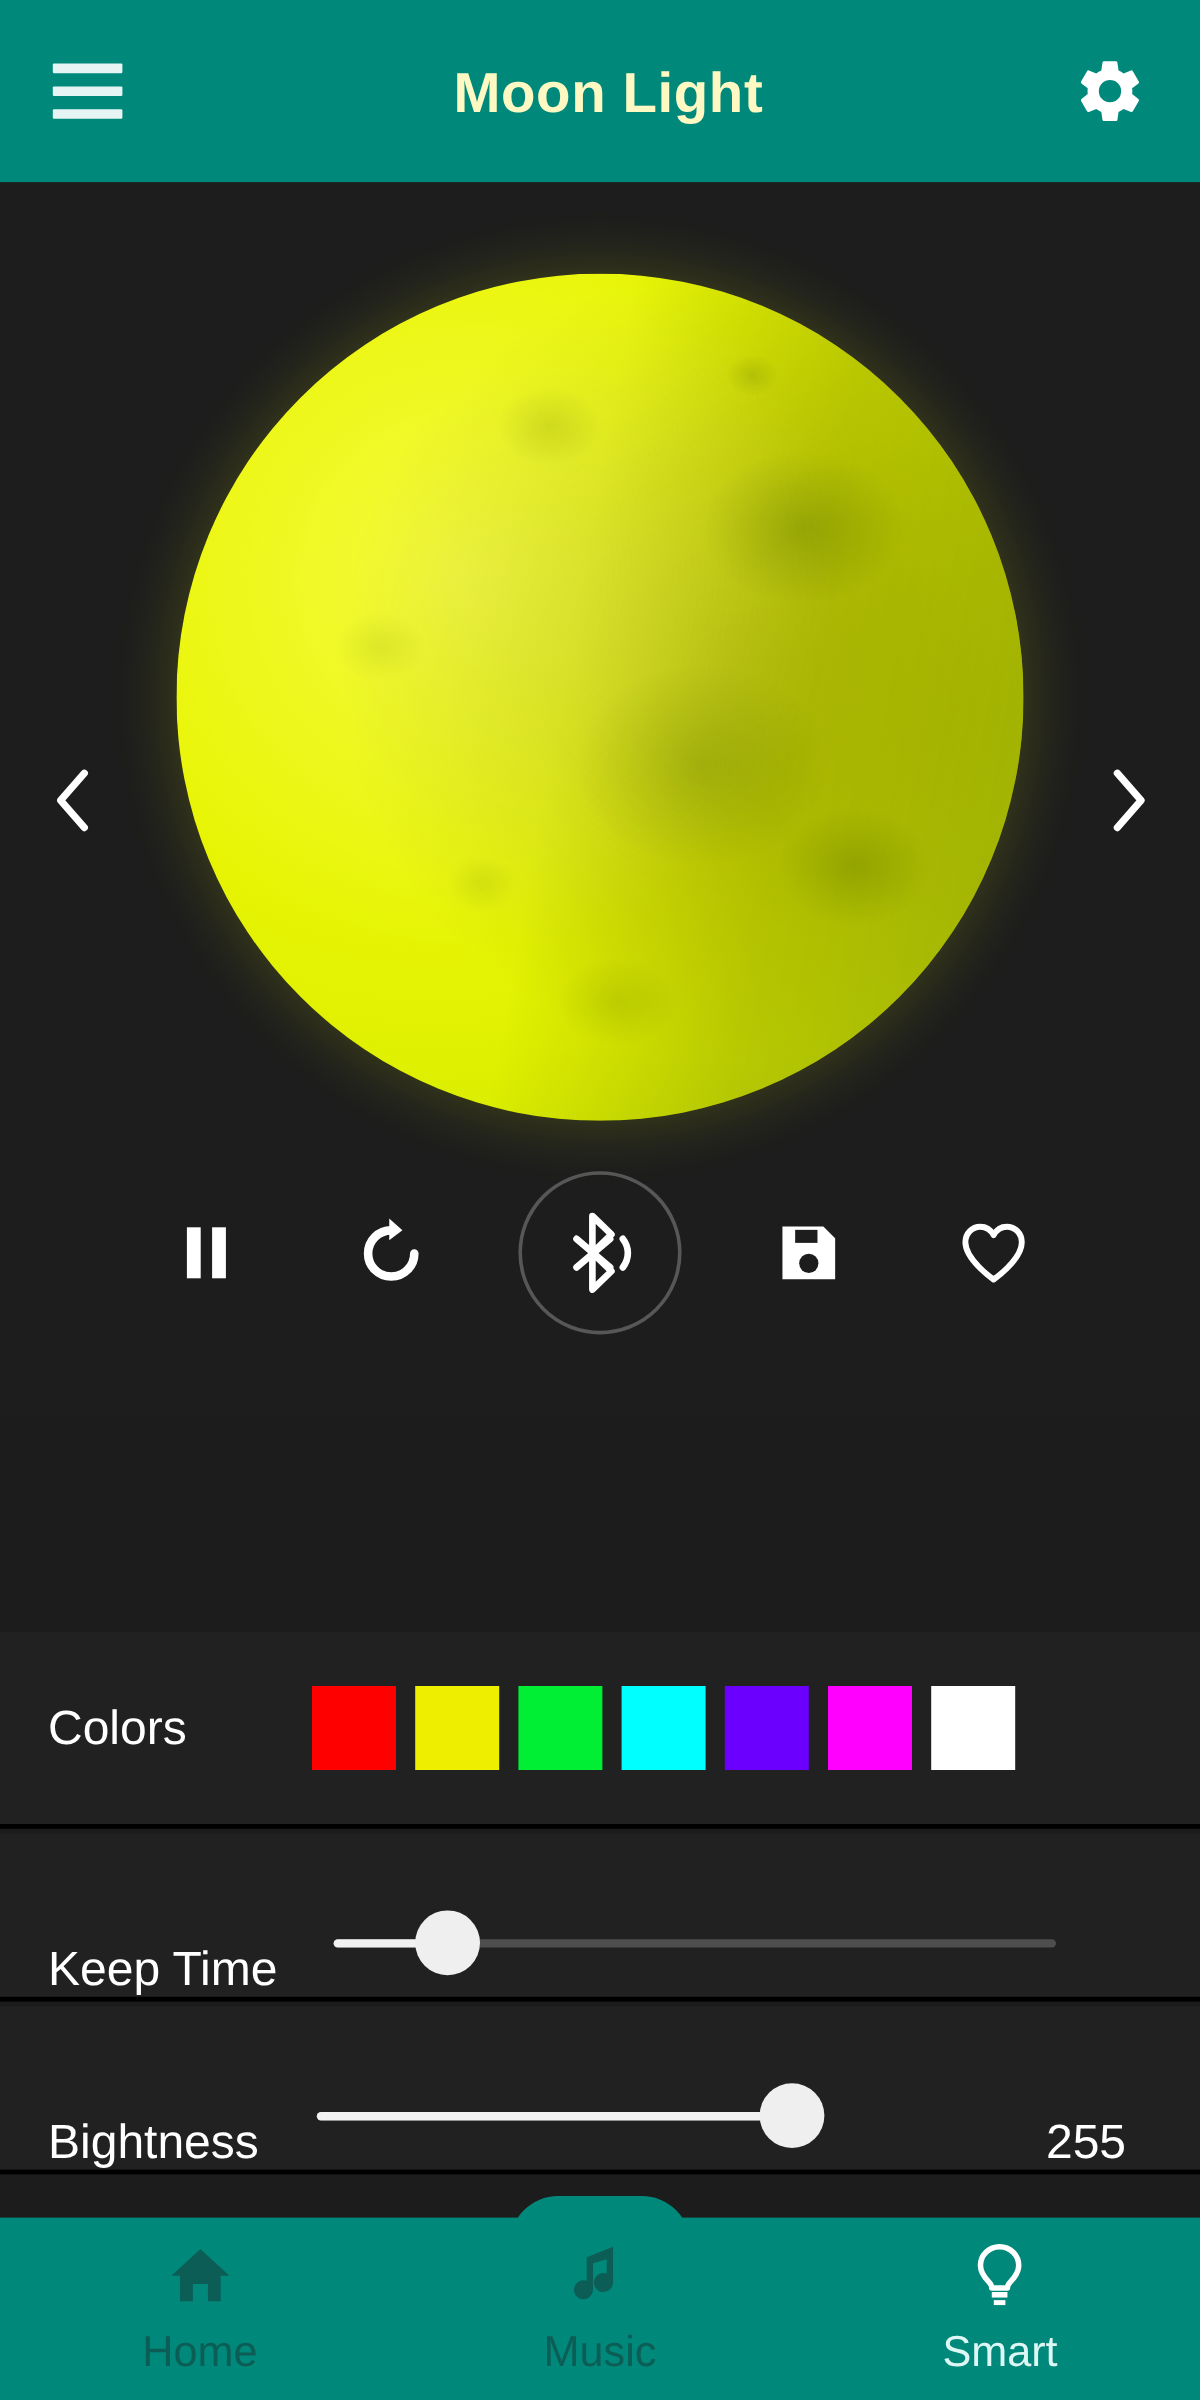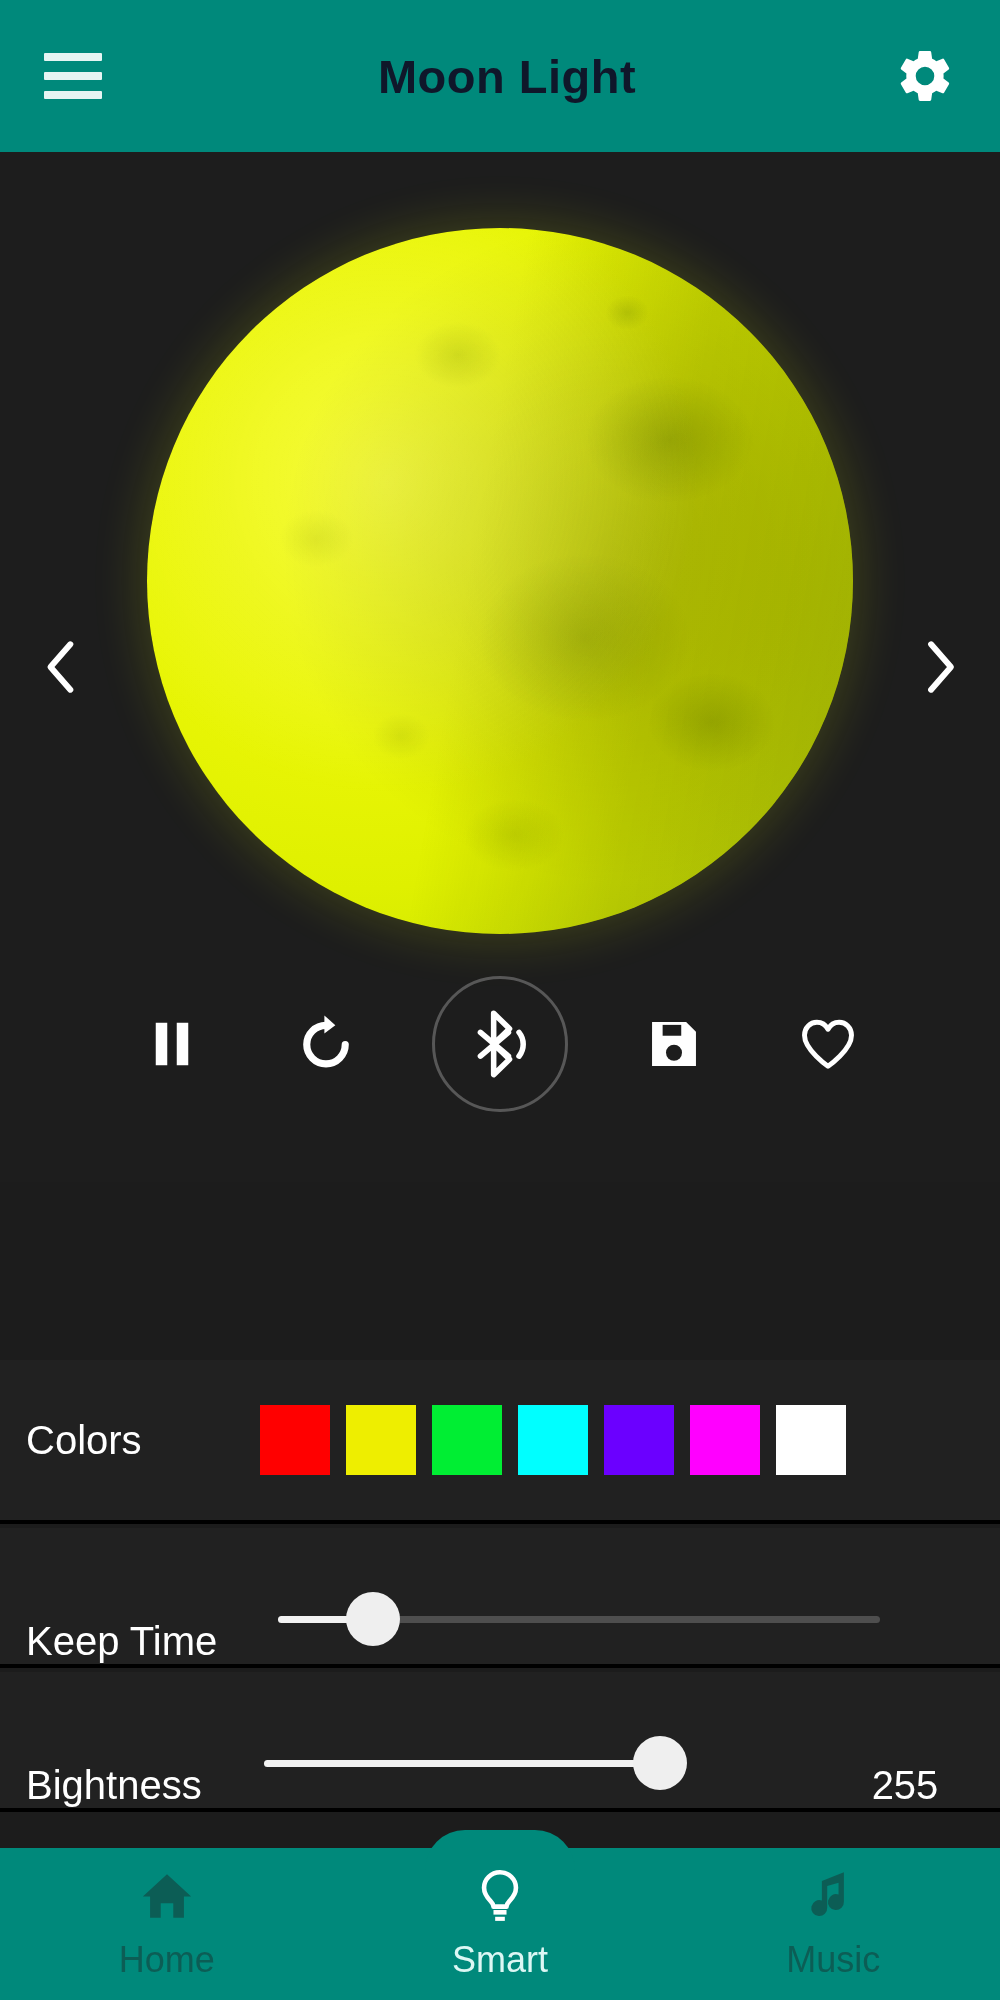--- a/index.html
+++ b/index.html
@@ -14,21 +14,21 @@
   
   .appbar {
     position: absolute; top: 0; left: 0; width: 1000px; height: 152px;
     background: #00897B;
     display: flex; align-items: center; justify-content: space-between;
     padding: 0 44px;
   }
   .hamburger { width: 58px; height: 46px; display: flex; flex-direction: column;
                justify-content: space-between; cursor: pointer; }
   .hamburger span { display: block; height: 8px; background: #e6f5f3; border-radius: 1px; }
-  .app-title { color: #0f172a; font-size: 47px; font-weight: bold; letter-spacing: .5px;
+  .app-title { color: #fef9c3; font-size: 47px; font-weight: bold; letter-spacing: .5px;
                position: absolute; left: 0; right: 0; text-align: center; pointer-events: none; margin-left: 14px; }
   .gear { width: 62px; height: 62px; position: relative; z-index: 2; cursor: pointer; }
 
   
   .stage {
     position: absolute; top: 152px; left: 0; width: 1000px; height: 1030px;
     background: #1d1d1d;
   }
   .moon-wrap { position: absolute; top: 74px; left: 0; width: 1000px; height: 710px;
                display: flex; align-items: center; justify-content: center; }
@@ -93,21 +93,21 @@
   .mode-cell.c3 { width: 260px; }
   .mode-val { font-size: 40px; line-height: 1.18; }
   .mode-lbl { font-size: 38px; line-height: 1.18; }
 
   
   .colors-row {
     position: absolute; top: 1360px; left: 0; width: 1000px; height: 164px;
     background: #212121; border-bottom: 4px solid #000;
     display: flex; align-items: center;
   }
-  .row-label { color: #fff; font-size: 40px; padding-left: 26px; width: 260px; }
+  .row-label { color: #fff; font-size: 40px; padding-left: 40px; width: 260px; }
   .swatches { display: flex; align-items: center; gap: 16px; }
   .swatch { width: 70px; height: 70px; cursor: pointer; }
 
   
   .slider-row {
     position: absolute; left: 0; width: 1000px; height: 140px;
     background: #212121; border-bottom: 4px solid #000;
     display: flex; align-items: flex-end;
   }
   .slider-row.keep { top: 1528px; }
@@ -255,33 +255,33 @@
   <div class="bottomnav">
     <div class="nav-bump"></div>
 
     <div class="nav-item inactive">
       <svg class="nav-ico" viewBox="0 0 24 24">
         <path d="M12 3 L22 12.2 H19 V21 H14.6 V15 H9.4 V21 H5 V12.2 H2 Z" fill="#0c5d55"></path>
       </svg>
       <div class="nav-lbl">Home</div>
     </div>
 
+    <div class="nav-item inactive">
+      <svg class="nav-ico" viewBox="0 0 24 24">
+        <path d="M16.5 2.2 L16.5 14.3 A3.3 3.3 0 1 1 14.3 11.4 L14.3 6.5 L9.6 7.9 L9.6 16.8
+                 A3.3 3.3 0 1 1 7.4 13.9 L7.4 5.8 Z" fill="#0c5d55"></path>
+      </svg>
+      <div class="nav-lbl">Music</div>
+    </div>
+
     <div class="nav-item active">
       <svg class="nav-ico" viewBox="0 0 24 24">
         <path d="M12 2.2 C8.3 2.2 5.4 5.1 5.4 8.6 C5.4 11 6.8 12.8 8.2 14.2 C8.9 14.9 9.3 15.6 9.3 16.4
                  L14.7 16.4 C14.7 15.6 15.1 14.9 15.8 14.2 C17.2 12.8 18.6 11 18.6 8.6
                  C18.6 5.1 15.7 2.2 12 2.2 Z" fill="none" stroke="#ffffff" stroke-width="1.9" stroke-linejoin="round"></path>
         <rect x="9.3" y="17.8" width="5.4" height="1.9" fill="#ffffff"></rect>
         <rect x="10" y="20.6" width="4" height="1.7" fill="#ffffff"></rect>
       </svg>
       <div class="nav-lbl">Smart</div>
     </div>
-
-    <div class="nav-item inactive">
-      <svg class="nav-ico" viewBox="0 0 24 24">
-        <path d="M16.5 2.2 L16.5 14.3 A3.3 3.3 0 1 1 14.3 11.4 L14.3 6.5 L9.6 7.9 L9.6 16.8
-                 A3.3 3.3 0 1 1 7.4 13.9 L7.4 5.8 Z" fill="#0c5d55"></path>
-      </svg>
-      <div class="nav-lbl">Music</div>
-    </div>
   </div>
 
 </div>
 
 </body></html>

